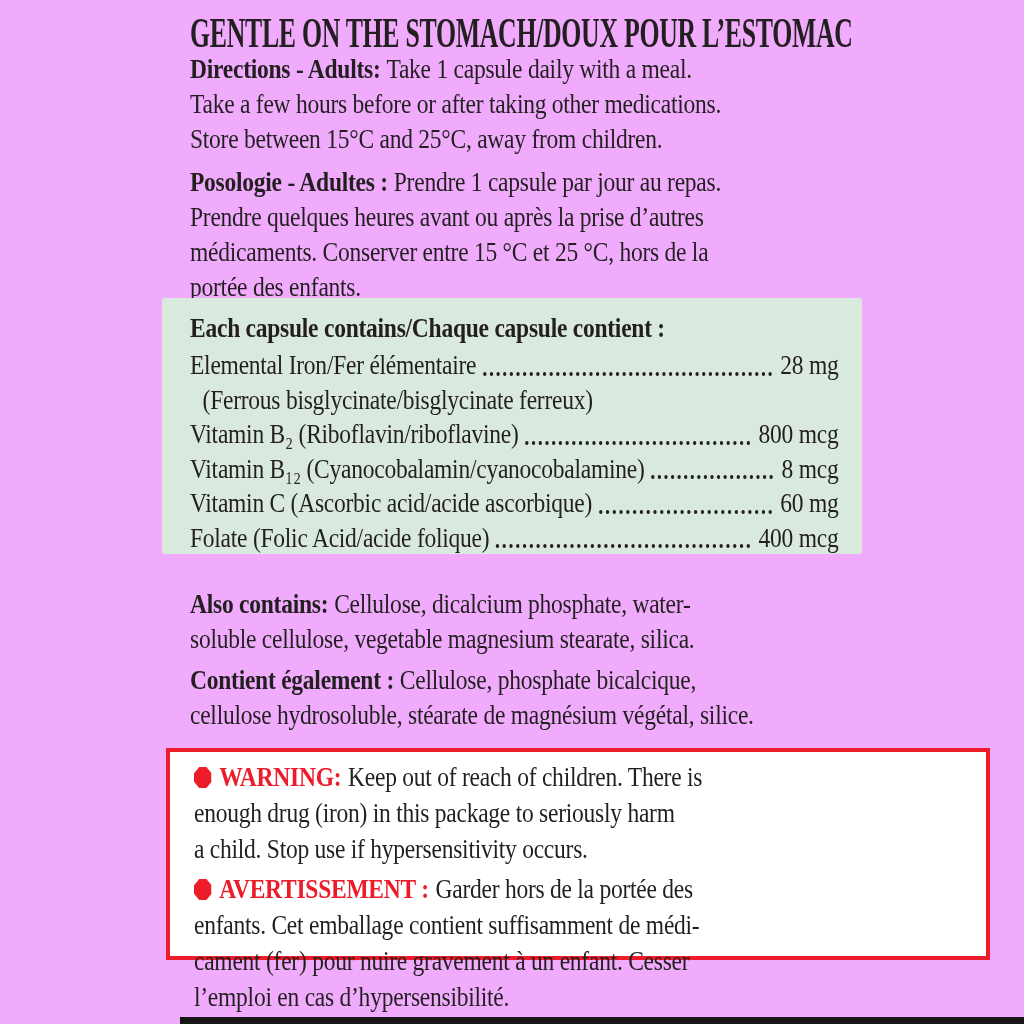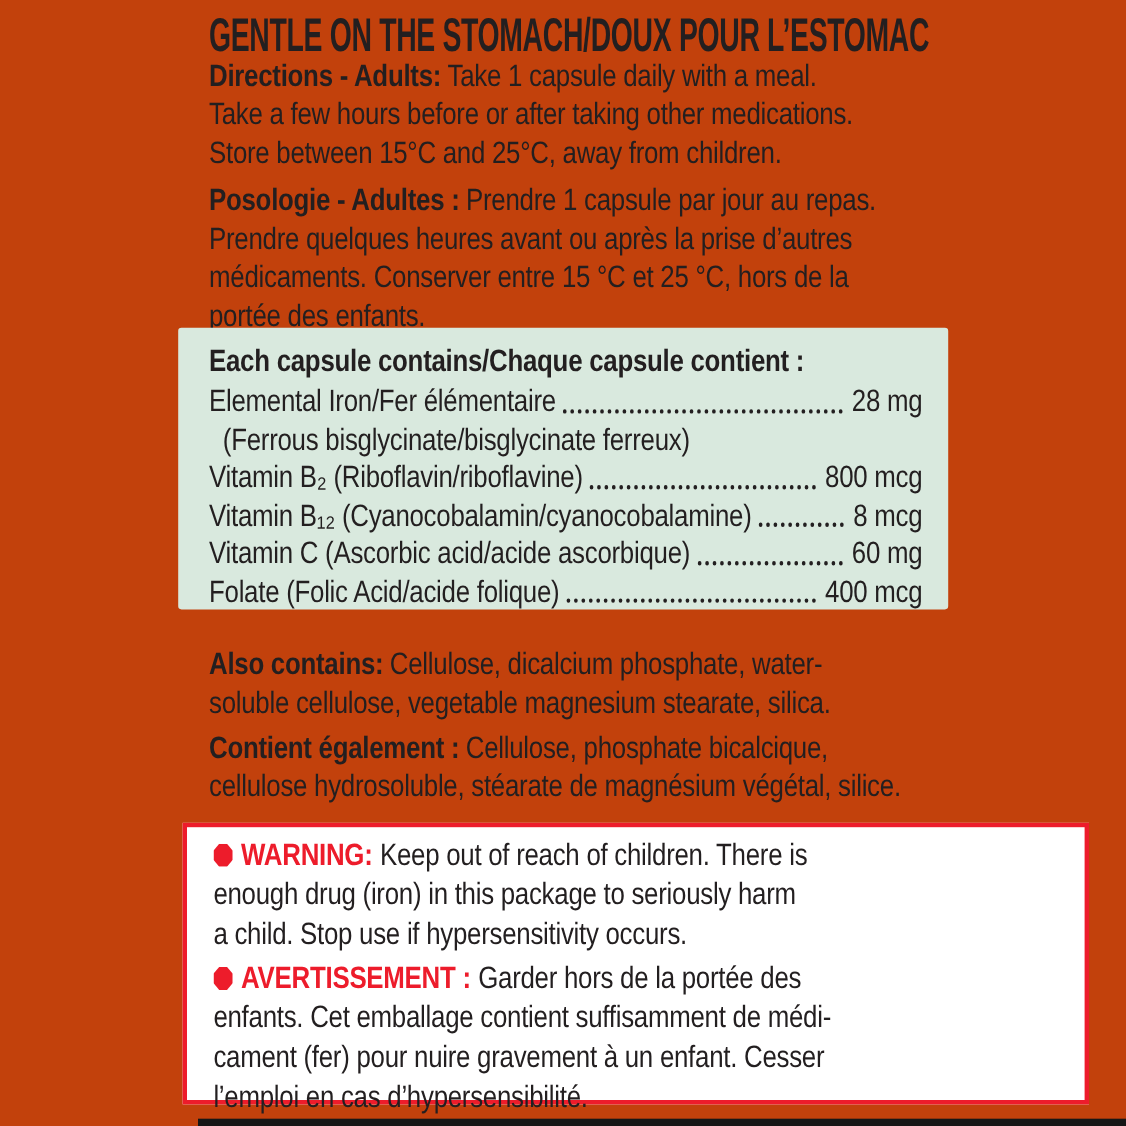--- a/index.html
+++ b/index.html
@@ -3,22 +3,22 @@
 <meta charset="utf-8">
 <style>
   :root{
     --ink:#231f20;
     --red:#ed1c2b;
     --mint:#d9e9de;
     --bar:#161616;
   }
   html,body{margin:0;padding:0;background:#ffffff;}
   .page{
-    position:relative;width:1024px;height:1024px;background:#c2410c;overflow:hidden;
-    font-family:Liberation Sans, sans-serif;color:var(--ink);
+    position:relative;width:1024px;height:1024px;background:#f0abfc;overflow:hidden;
+    font-family:Liberation Serif, serif;color:var(--ink);
   }
   
   .cond{transform:scaleX(0.84);transform-origin:0 0;}
   .line{white-space:nowrap;font-size:28px;line-height:35px;letter-spacing:-0.3px;}
   .lead{font-weight:bold;margin-right:7px;}
 
   .title{
     position:absolute;left:190px;top:8px;font-size:43px;font-weight:bold;
     white-space:nowrap;letter-spacing:-0.5px;transform:scaleX(0.60);transform-origin:0 0;
   }
@@ -35,21 +35,21 @@
   .fact-row .leader{
     flex:1;border-bottom:4px dotted var(--ink);margin:0 10px 0 8px;
     align-self:flex-end;transform:translateY(-7px);min-width:0;
   }
   .fact-row .fvalue{white-space:nowrap;}
 
   .block-also{position:absolute;left:190px;top:586px;}
   .block-contient{position:absolute;left:190px;top:662px;}
 
   .warnbox{
-    position:absolute;left:166px;top:748px;width:824px;height:256px;
+    position:absolute;left:166px;top:748px;width:824px;height:212px;
     border:4px solid var(--red);box-sizing:border-box;background:#ffffff;
   }
   .warn-inner{position:absolute;left:24px;top:7px;width:930px;transform:scaleX(0.84);transform-origin:0 0;}
   .warn-inner .line{line-height:36px;}
   .para-fr{margin-top:4px;}
   .octagon{
     display:inline-block;width:21px;height:21px;background:var(--red);
     clip-path:polygon(30% 0,70% 0,100% 30%,100% 70%,70% 100%,30% 100%,0 70%,0 30%);
     margin-right:9px;vertical-align:-2px;
   }

